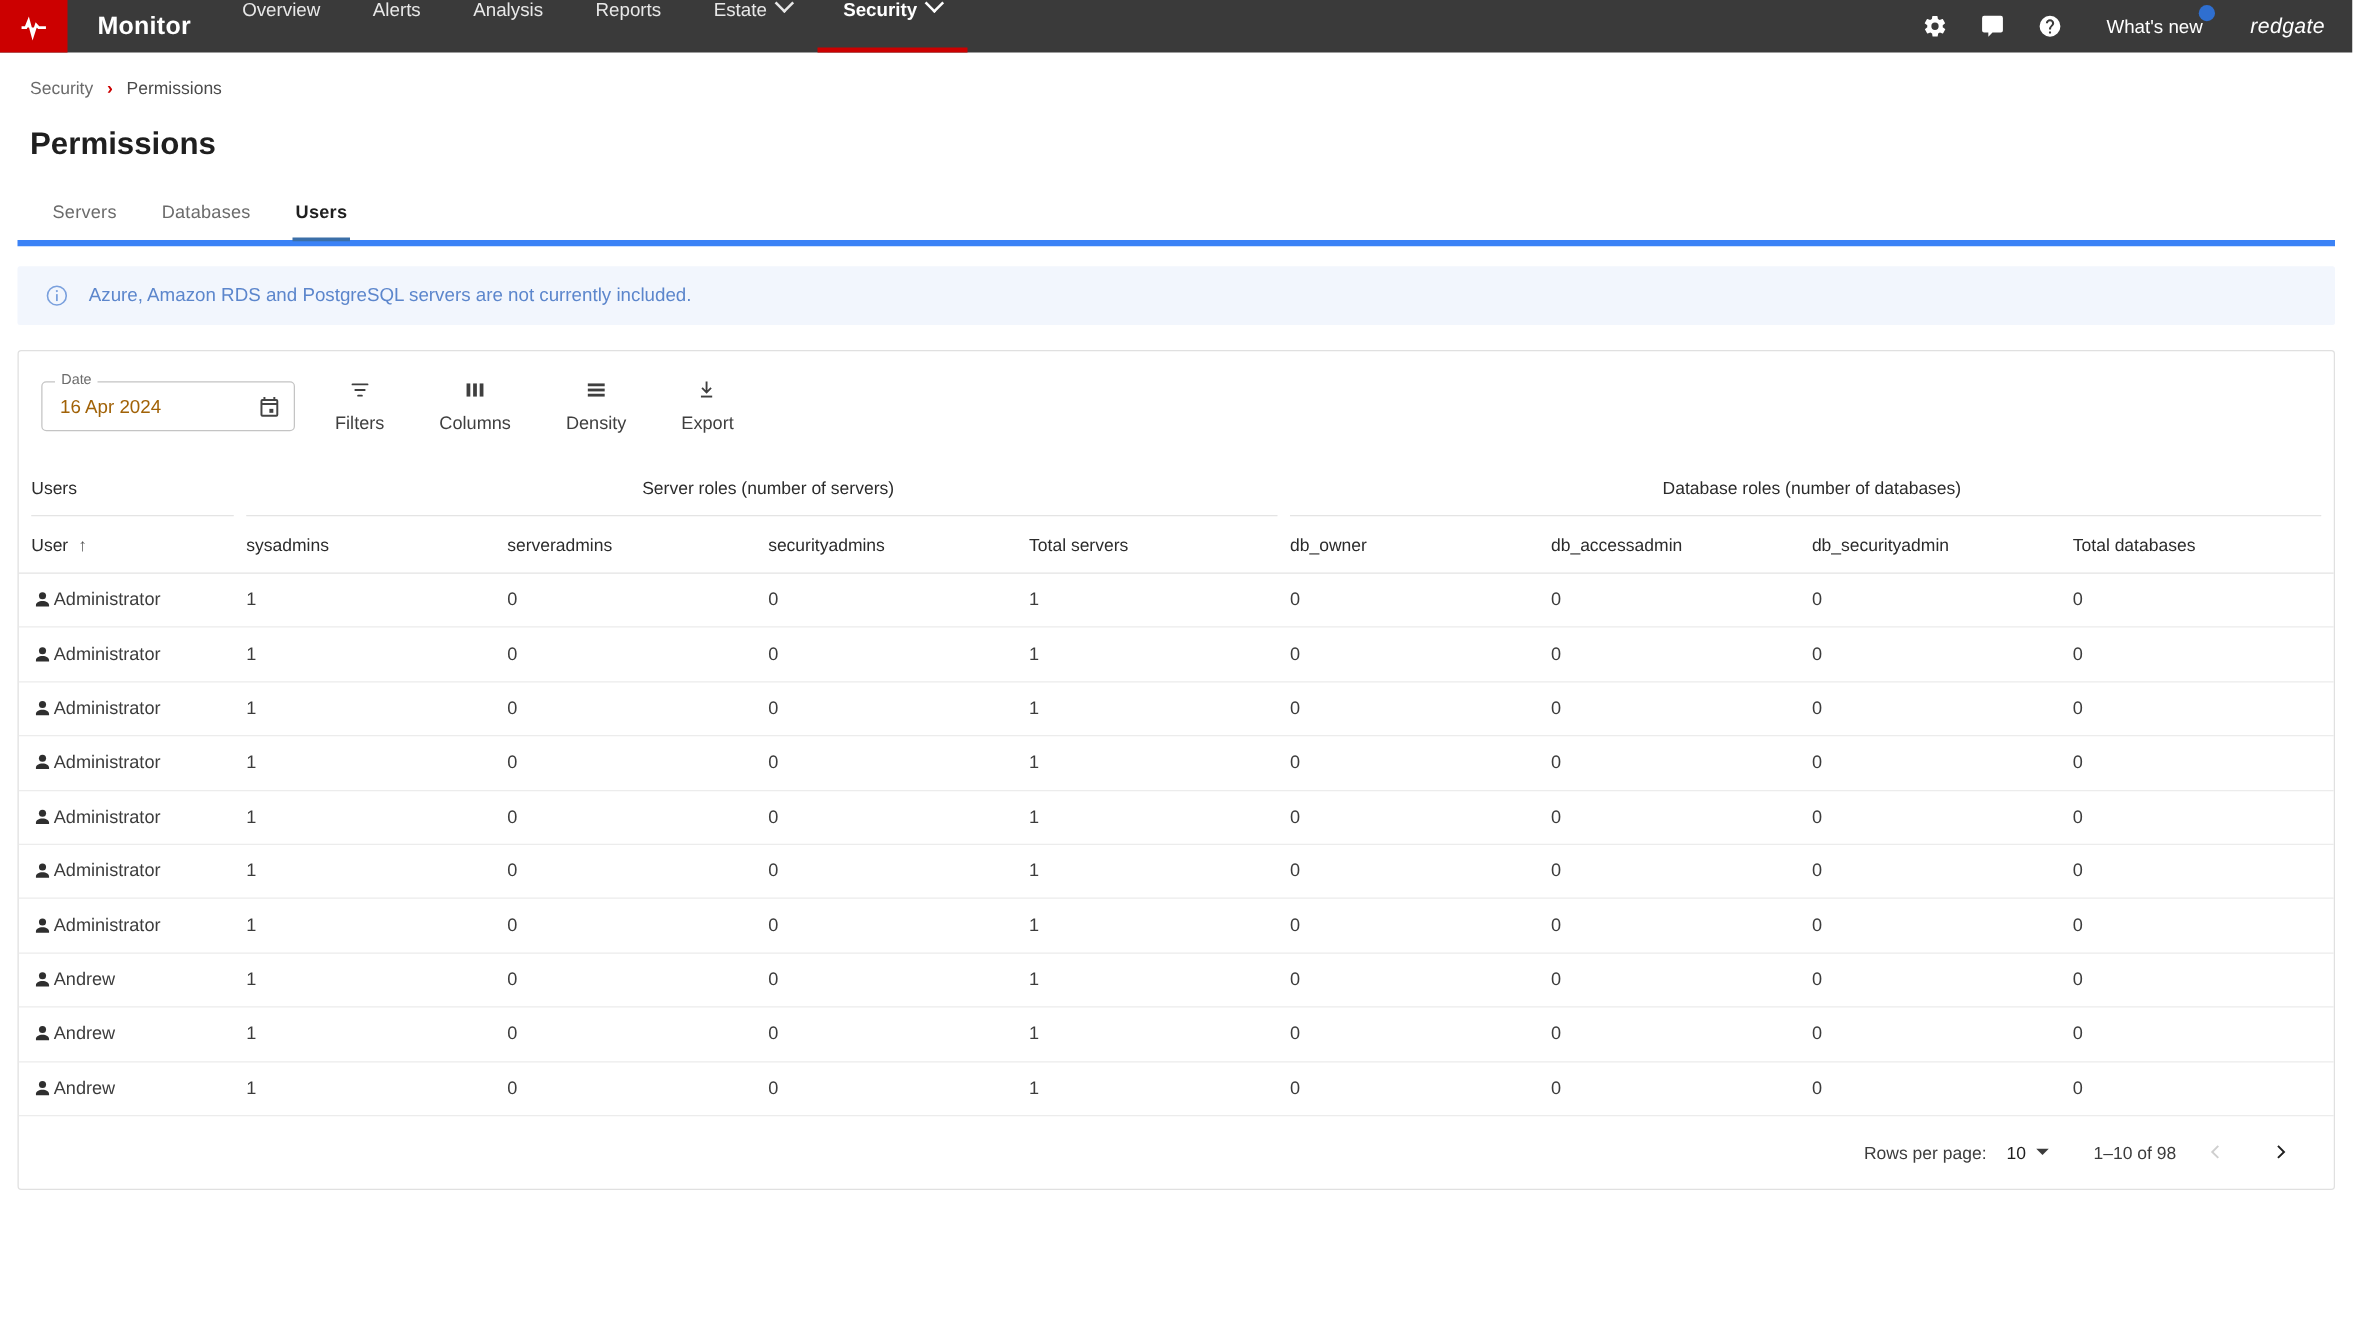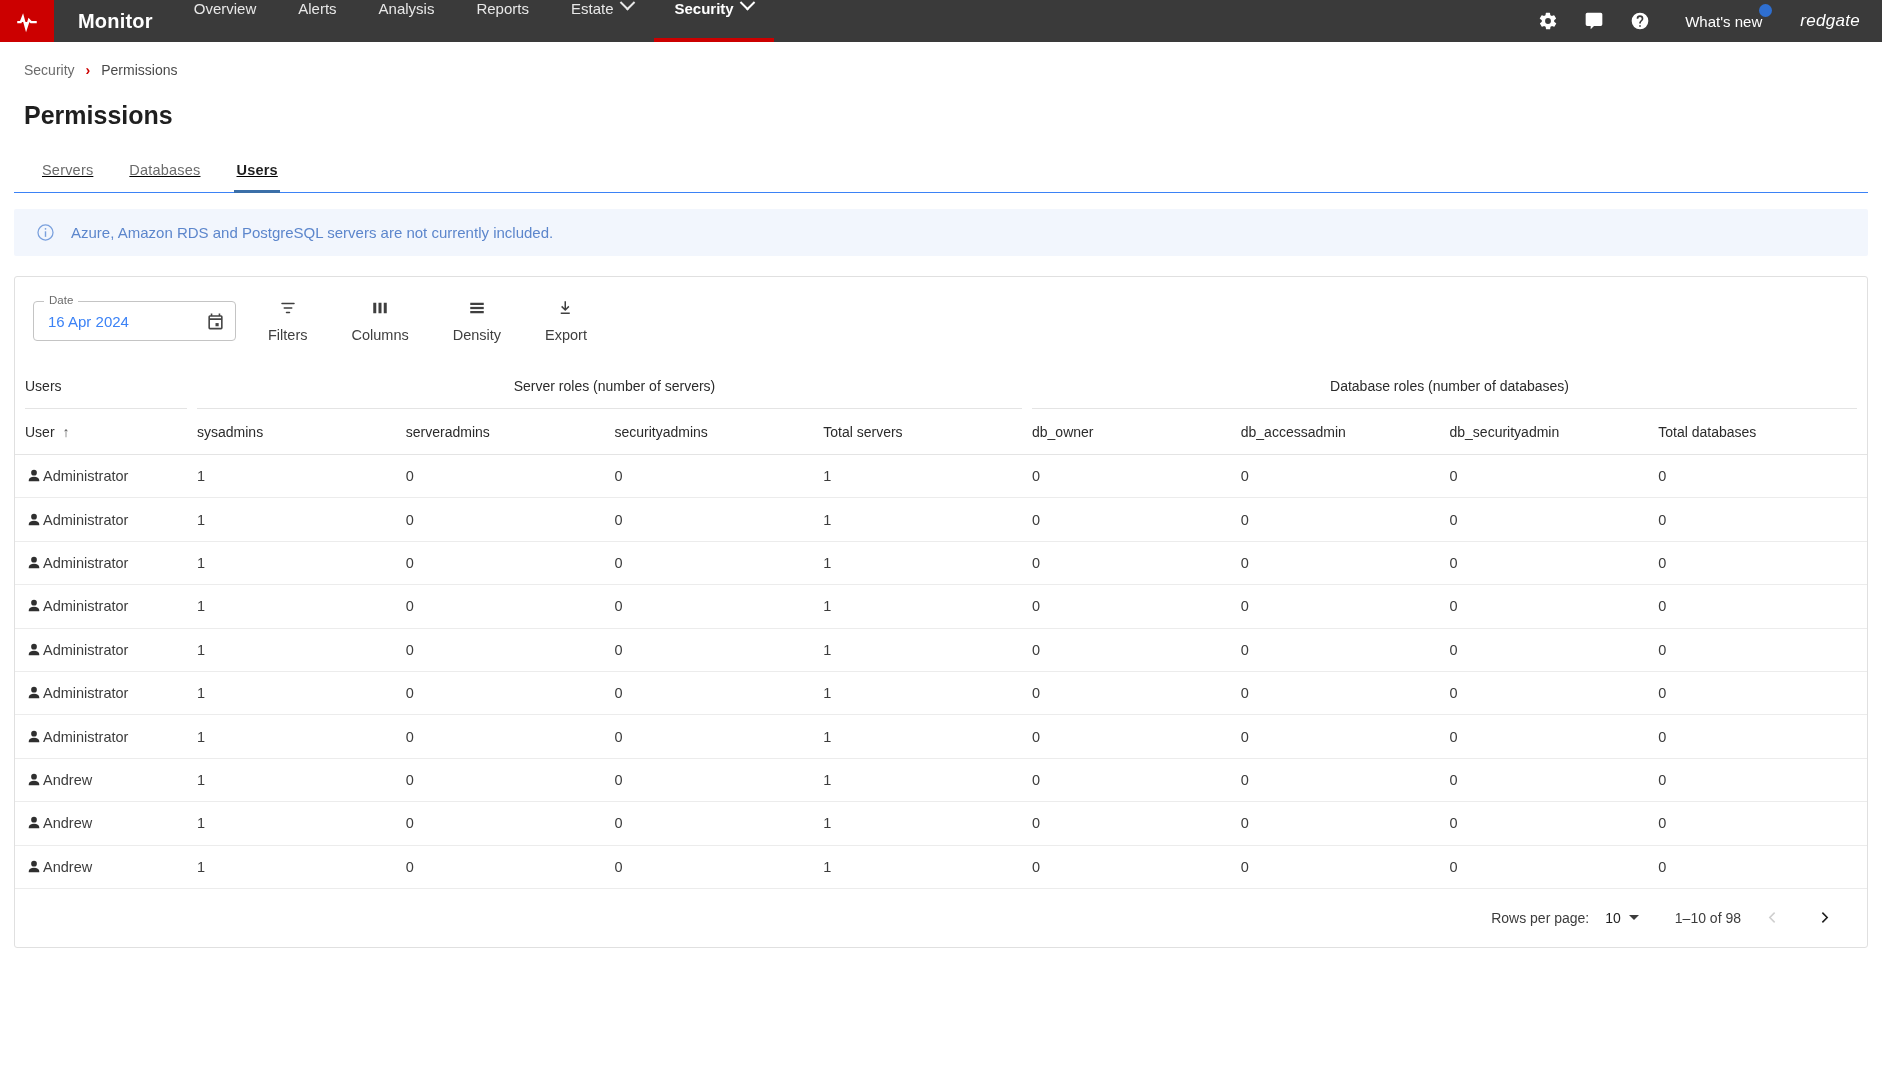--- a/index.html
+++ b/index.html
@@ -122,22 +122,21 @@
     font-weight: bold;
     color: #1f1f1f;
     padding: 23px 0 0 10px;
   }
 
   
   .tabs {
     display: flex;
     padding-left: 10px;
     margin-top: 22px;
-    border-bottom: 1px solid #3b82f6;
-    text-decoration: underline;
+    border-bottom: 5px solid #3b82f6;
   }
   .tab {
     padding: 10px 18px 14px;
     font-size: 14.5px;
     color: #6b6b6b;
     cursor: pointer;
     position: relative;
     letter-spacing: .2px;
   }
   .tab.active { color: #1f1f1f; font-weight: bold; }
@@ -187,21 +186,21 @@
     margin-left: 8px;
   }
   .datefield .legend {
     position: absolute;
     top: -8px; left: 10px;
     background: #fff;
     padding: 0 5px;
     font-size: 11.5px;
     color: #6b6b6b;
   }
-  .datefield .value { font-size: 15px; color: #3b82f6; }
+  .datefield .value { font-size: 15px; color: #a16207; }
   .datefield .cal { margin-left: auto; cursor: pointer; display: flex; }
   .datefield .cal svg { width: 19px; height: 19px; fill: #444; }
 
   .searchbox {
     width: 222px;
     height: 40px;
     border: 1px solid #d6d6d6;
     border-radius: 4px;
     display: flex;
     align-items: center;

